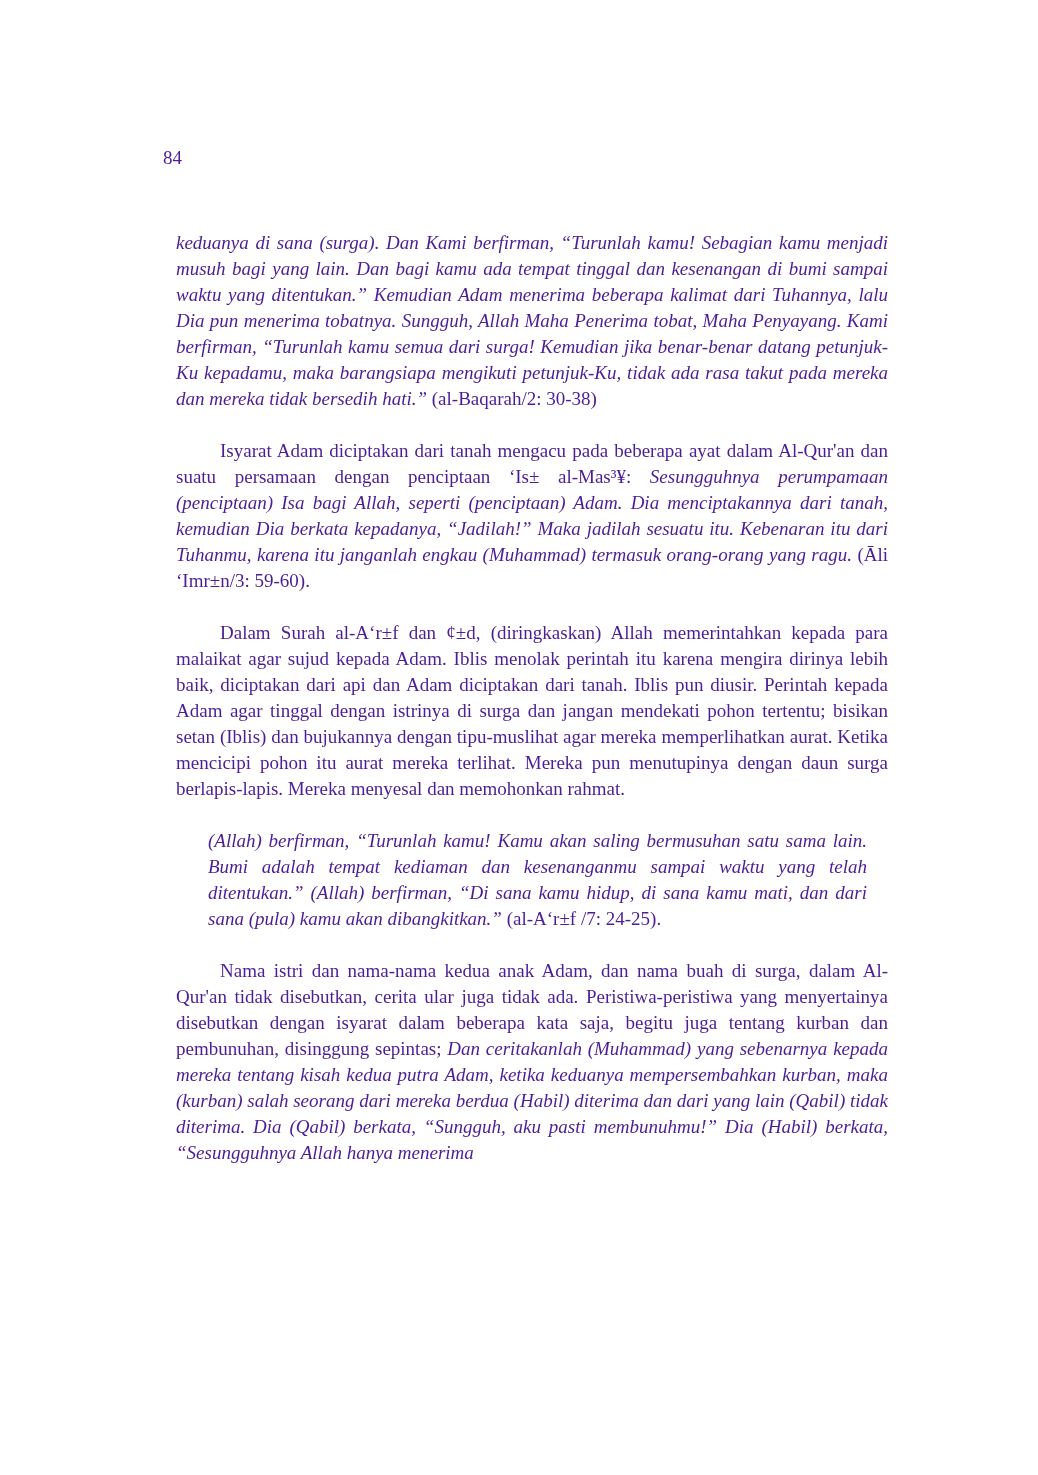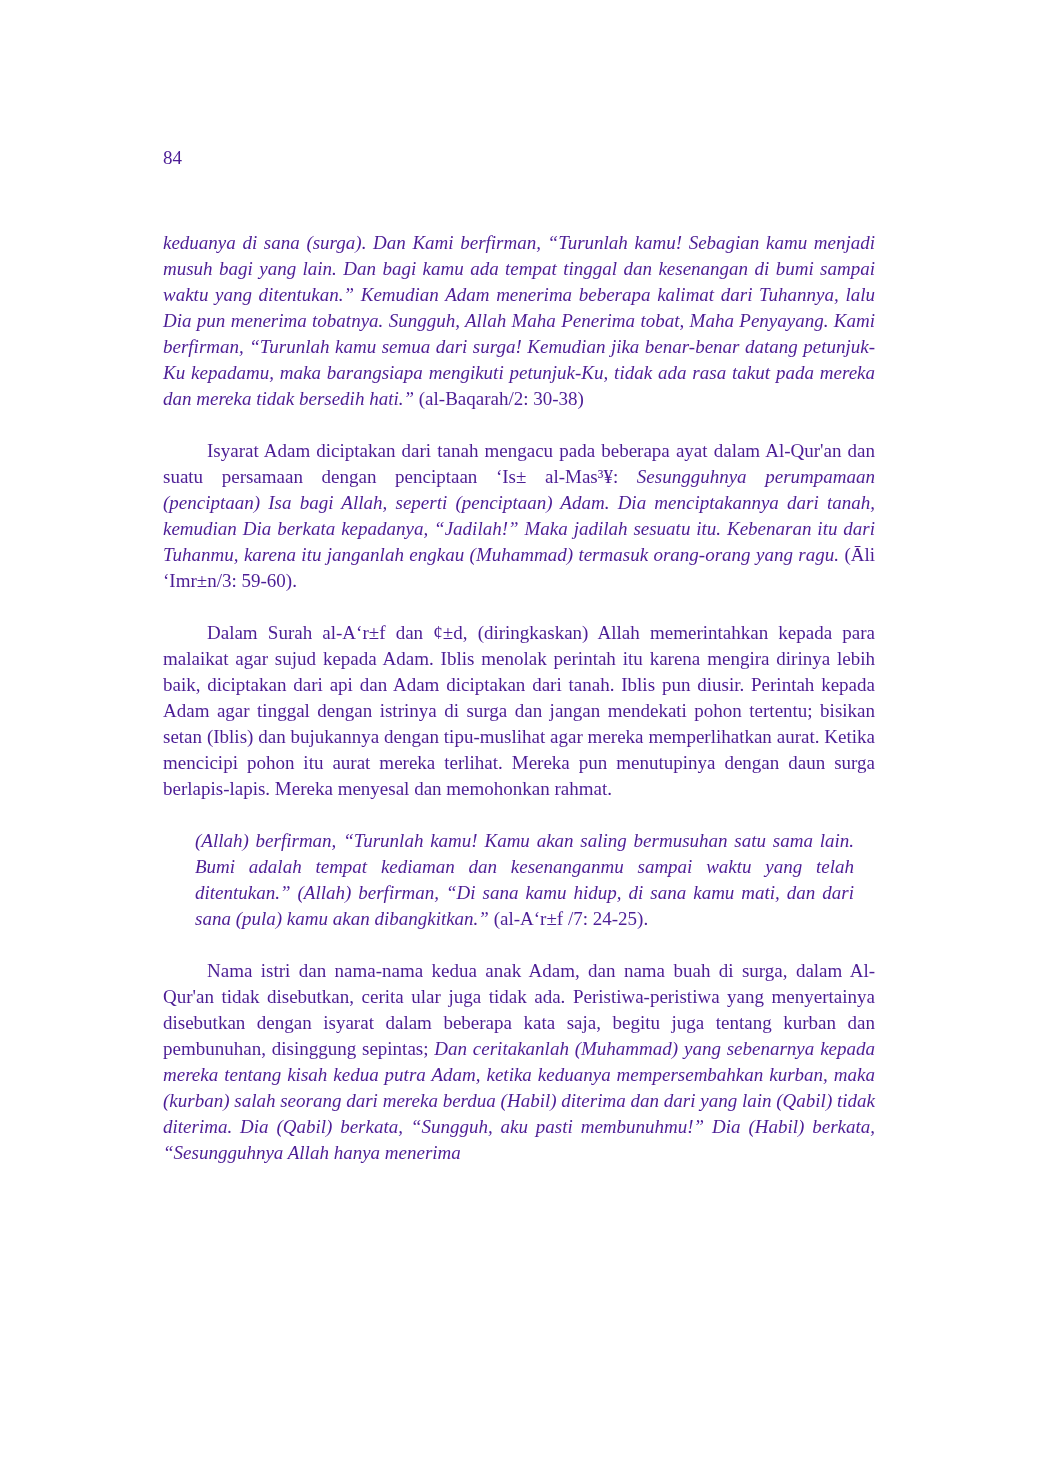--- a/index.html
+++ b/index.html
@@ -16,21 +16,21 @@
   .page-number {
     position: absolute;
     top: 145px;
     left: 163px;
     font-size: 19px;
     line-height: 26px;
   }
   .content {
     position: absolute;
     top: 230px;
-    left: 163px;
+    left: 176px;
     width: 712px;
   }
   .para {
     margin: 0 0 26px 0;
     font-size: 19px;
     line-height: 26px;
     text-align: justify;
   }
   .para.indent { text-indent: 44px; }
   .para.blockquote {

